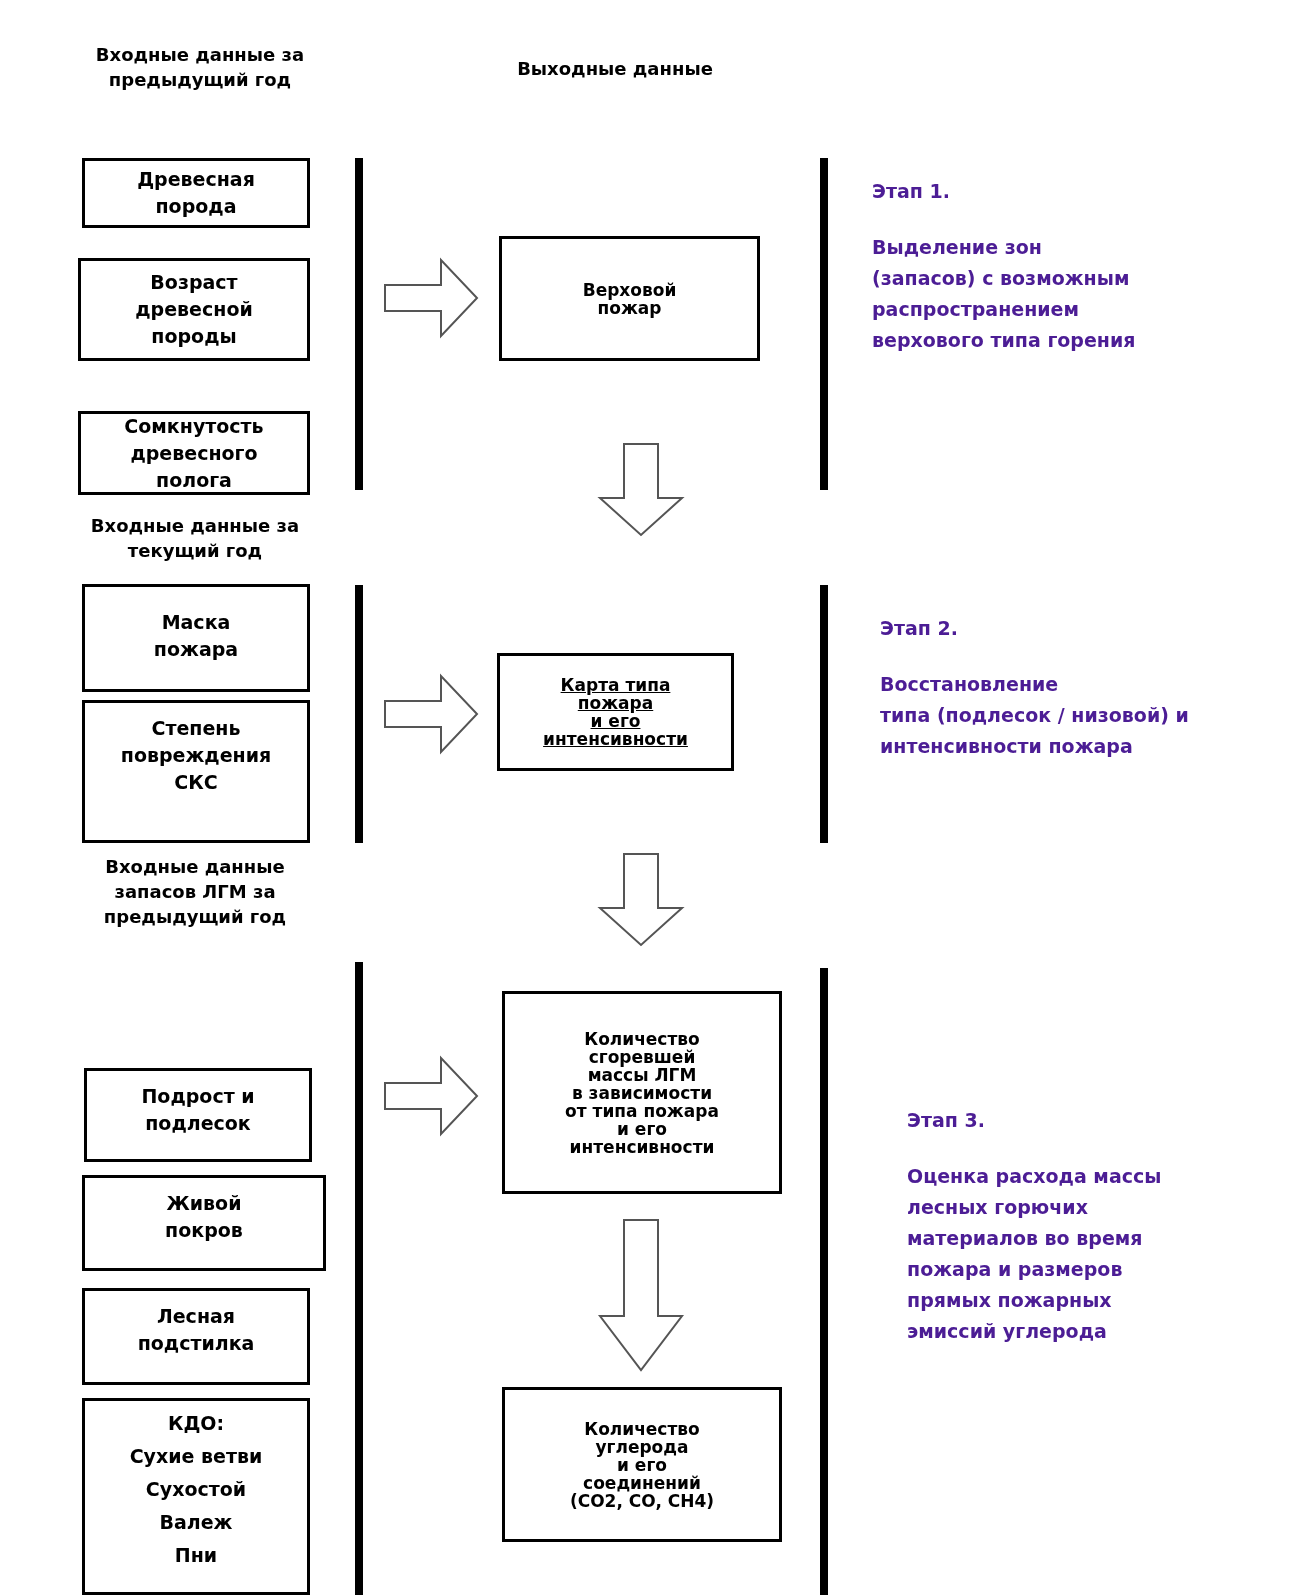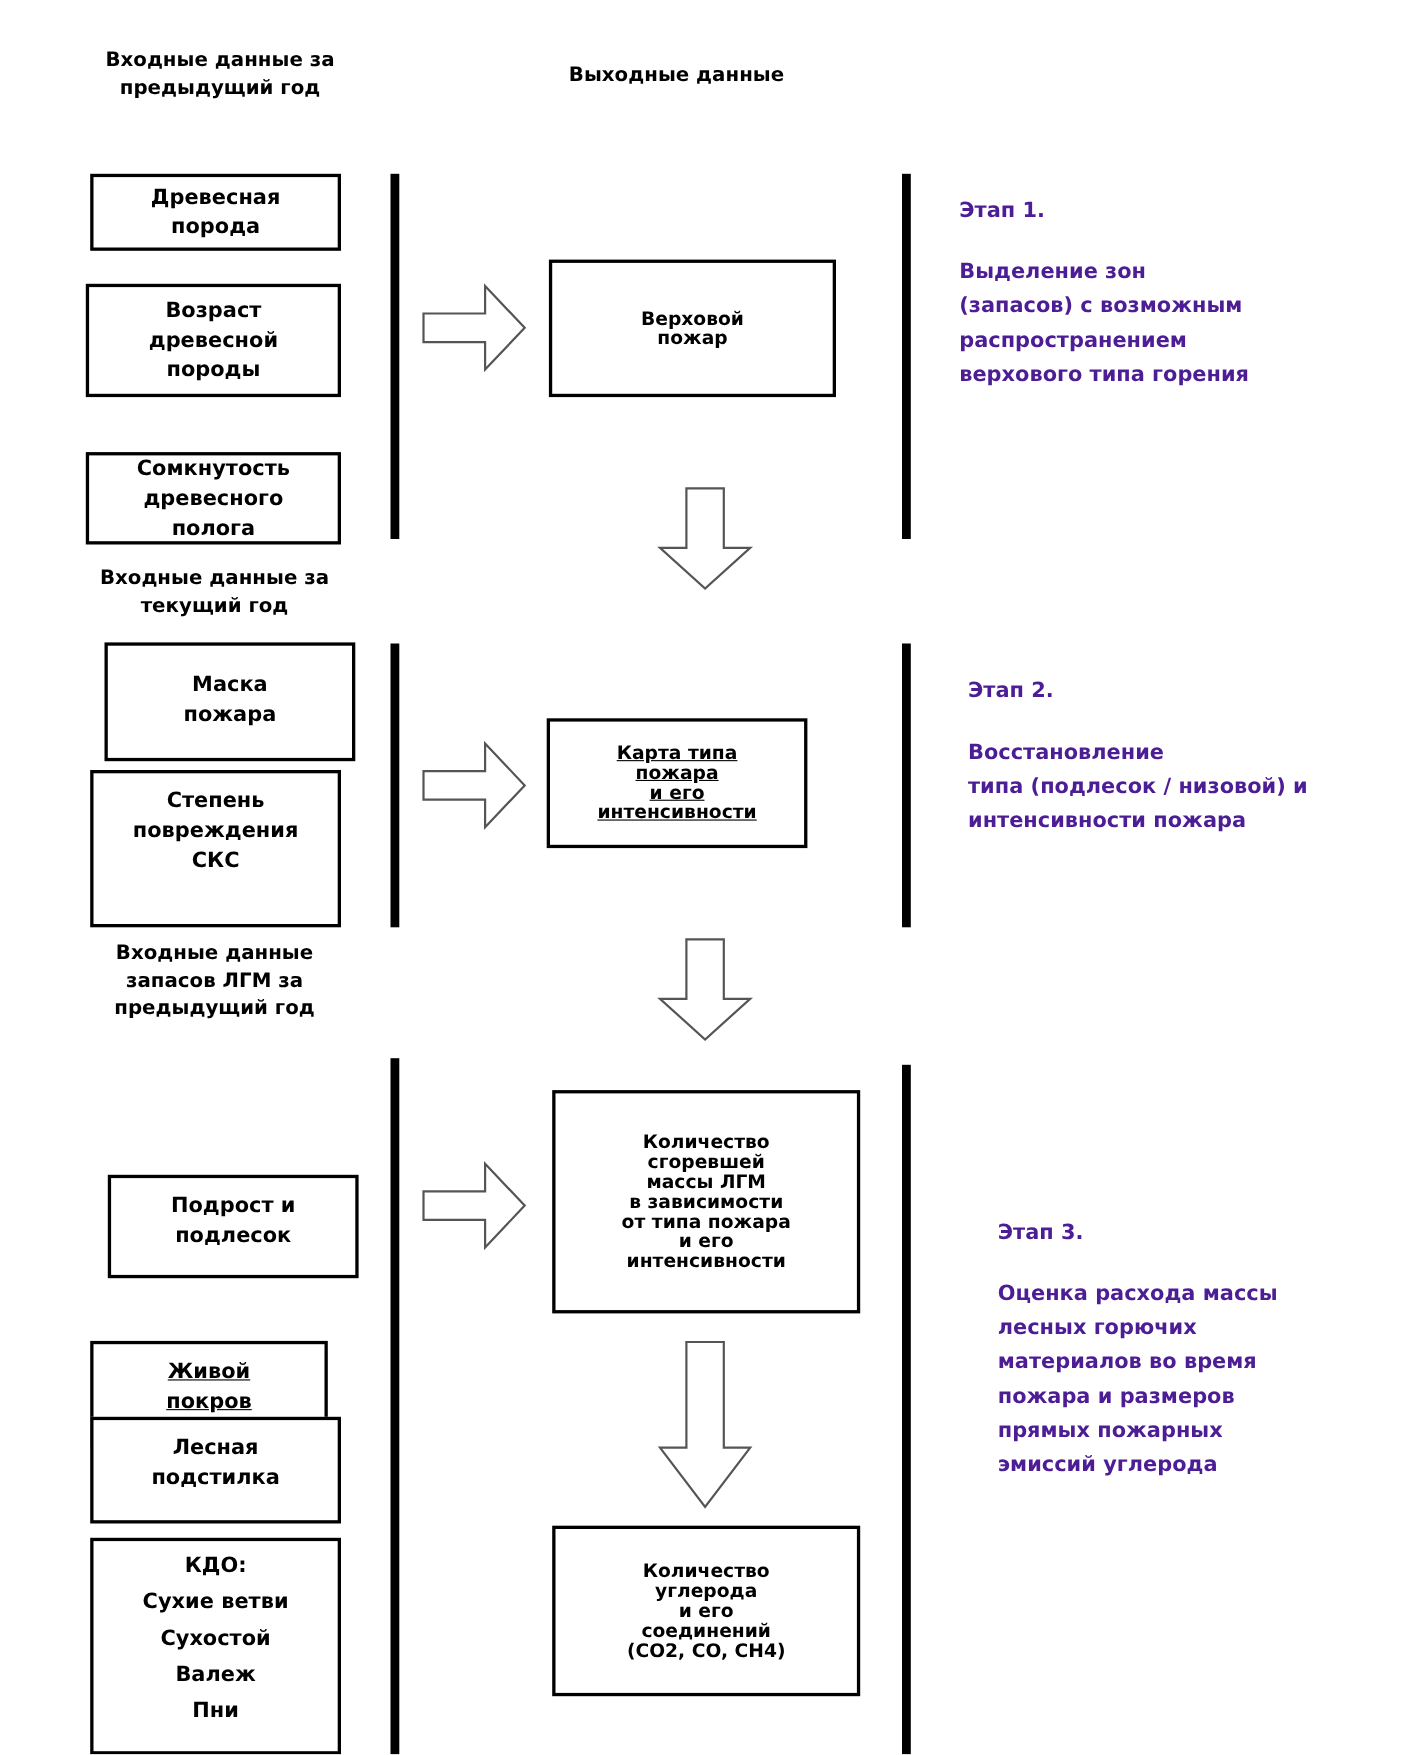--- a/index.html
+++ b/index.html
@@ -119,38 +119,38 @@
 древесной
 породы</span>
   </div>
 
   <div class="box" style="left:78px; top:411px; width:232px; height:84px;">
     <span class="box-text">Сомкнутость
 древесного
 полога</span>
   </div>
 
-  <div class="box tall" style="left:82px; top:584px; width:228px; height:108px;margin-left:13px;">
+  <div class="box tall" style="left:82px; top:584px; width:228px; height:108px;">
     <span class="box-text" style="margin-top:22px;">Маска
 пожара</span>
   </div>
 
   <div class="box tall" style="left:82px; top:700px; width:228px; height:143px;">
     <span class="box-text" style="margin-top:12px;">Степень
 повреждения
 СКС</span>
   </div>
 
 
-  <div class="box tall" style="left:98px; top:1068px; width:228px; height:94px;">
+  <div class="box tall" style="left:84px; top:1068px; width:228px; height:94px;">
     <span class="box-text" style="margin-top:12px;">Подрост и
 подлесок</span>
   </div>
 
-  <div class="box tall" style="left:82px; top:1219px; width:216px; height:96px;text-decoration:underline;">
+  <div class="box tall" style="left:82px; top:1175px; width:244px; height:96px;">
     <span class="box-text" style="margin-top:12px;">Живой
 покров</span>
   </div>
 
   <div class="box tall" style="left:82px; top:1288px; width:228px; height:97px;">
     <span class="box-text" style="margin-top:12px;">Лесная
 подстилка</span>
   </div>
 
   <div class="box tall" style="left:82px; top:1398px; width:228px; height:197px;">

